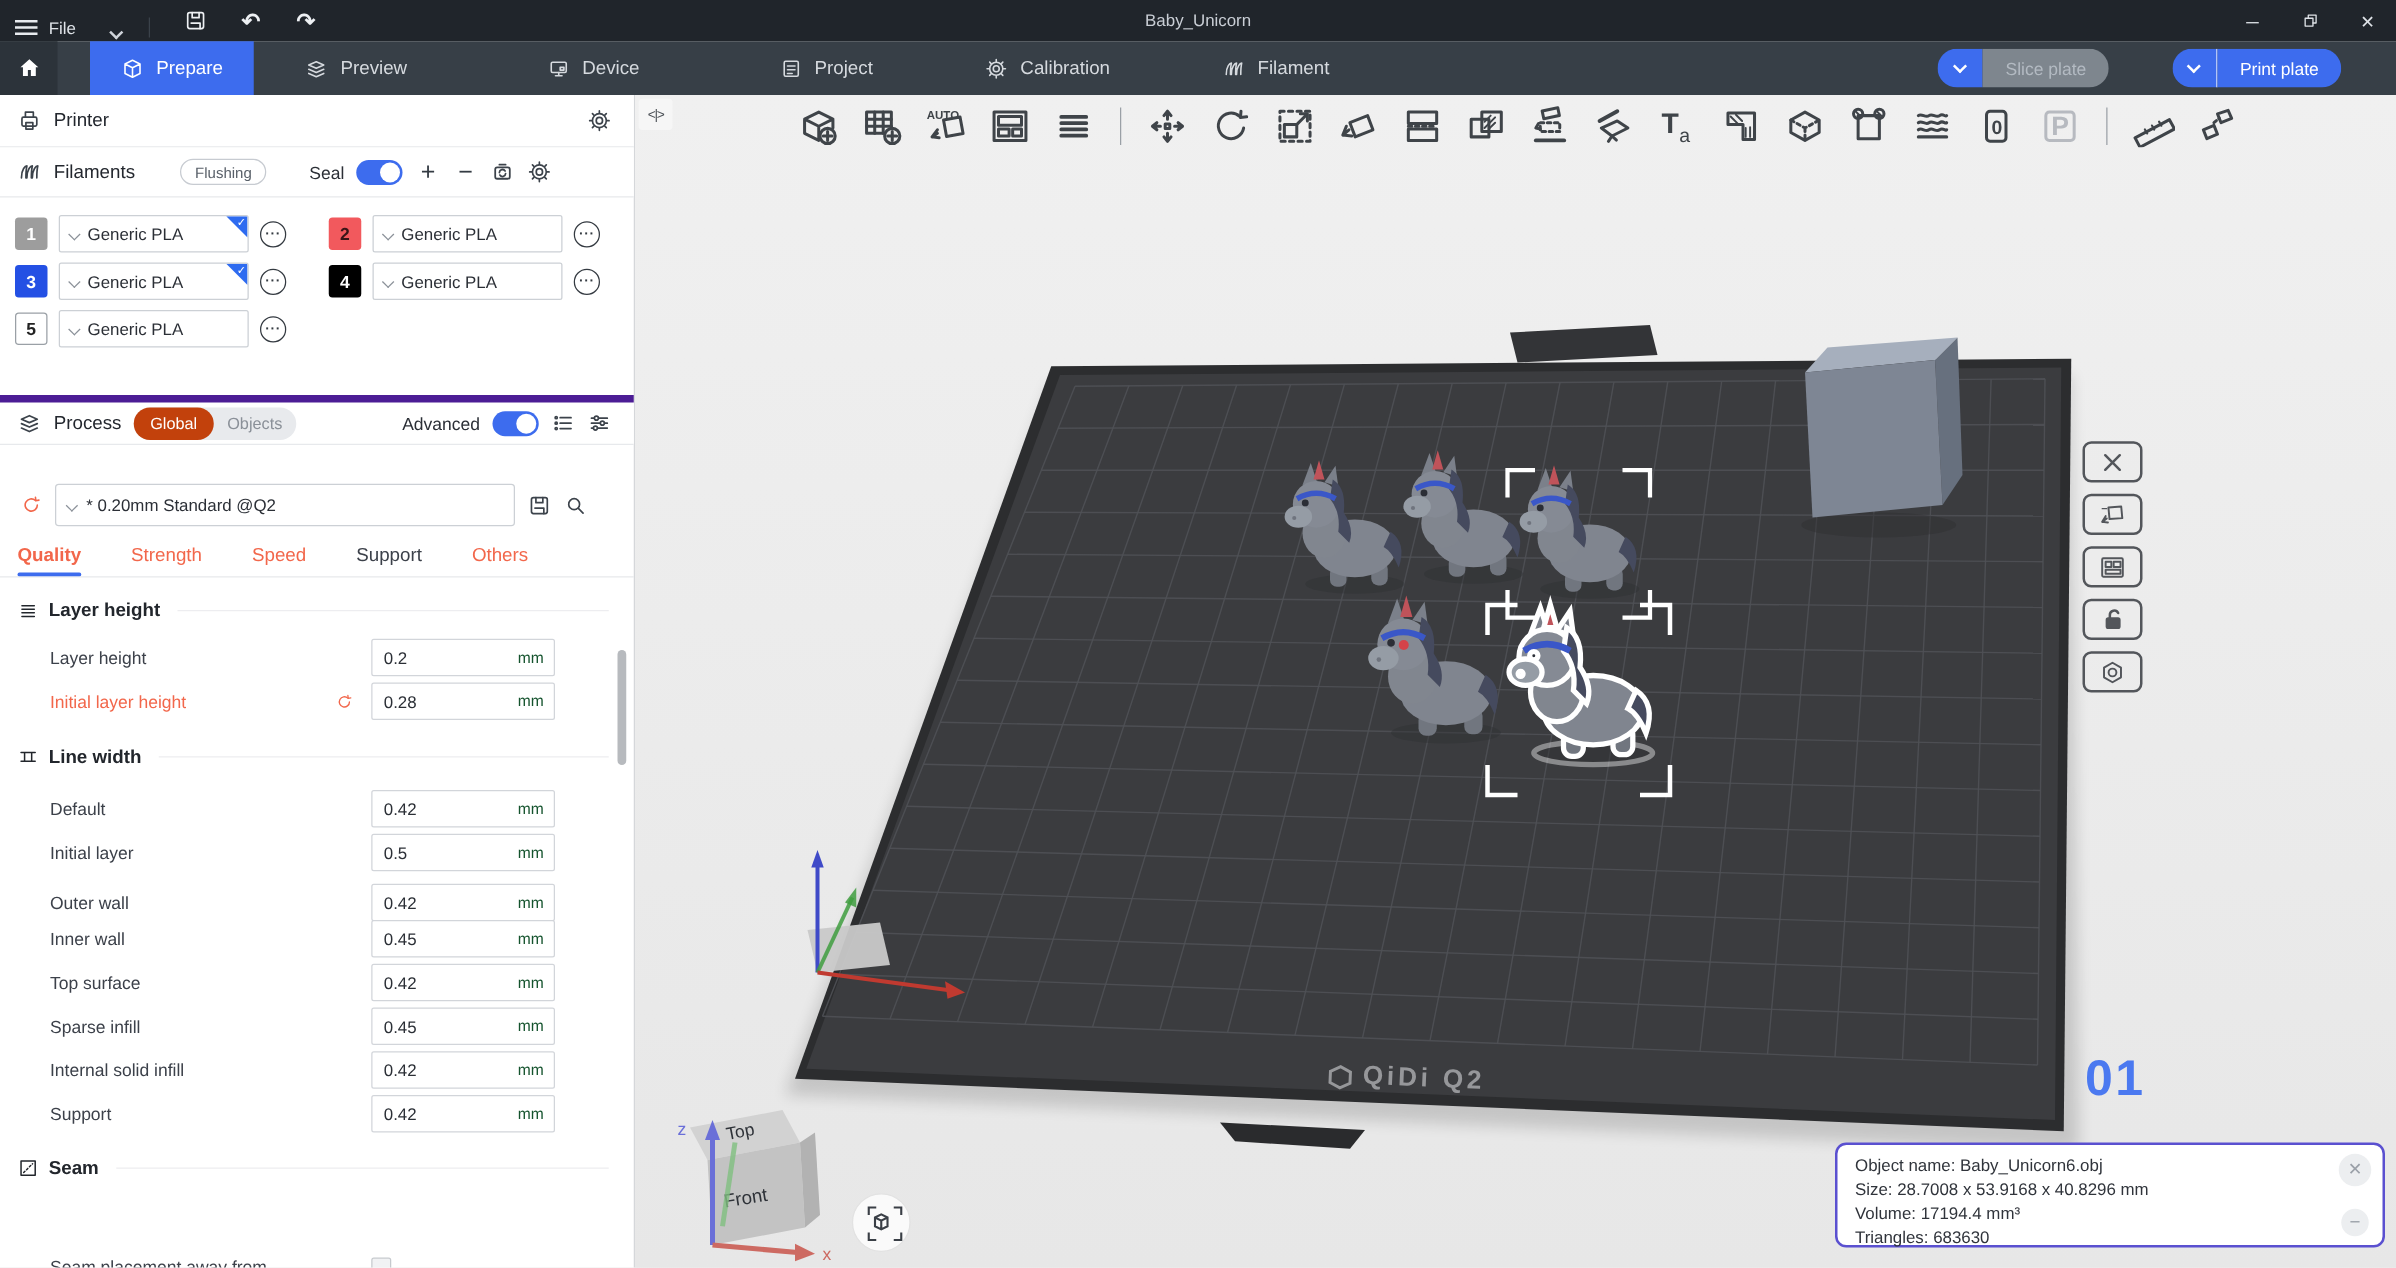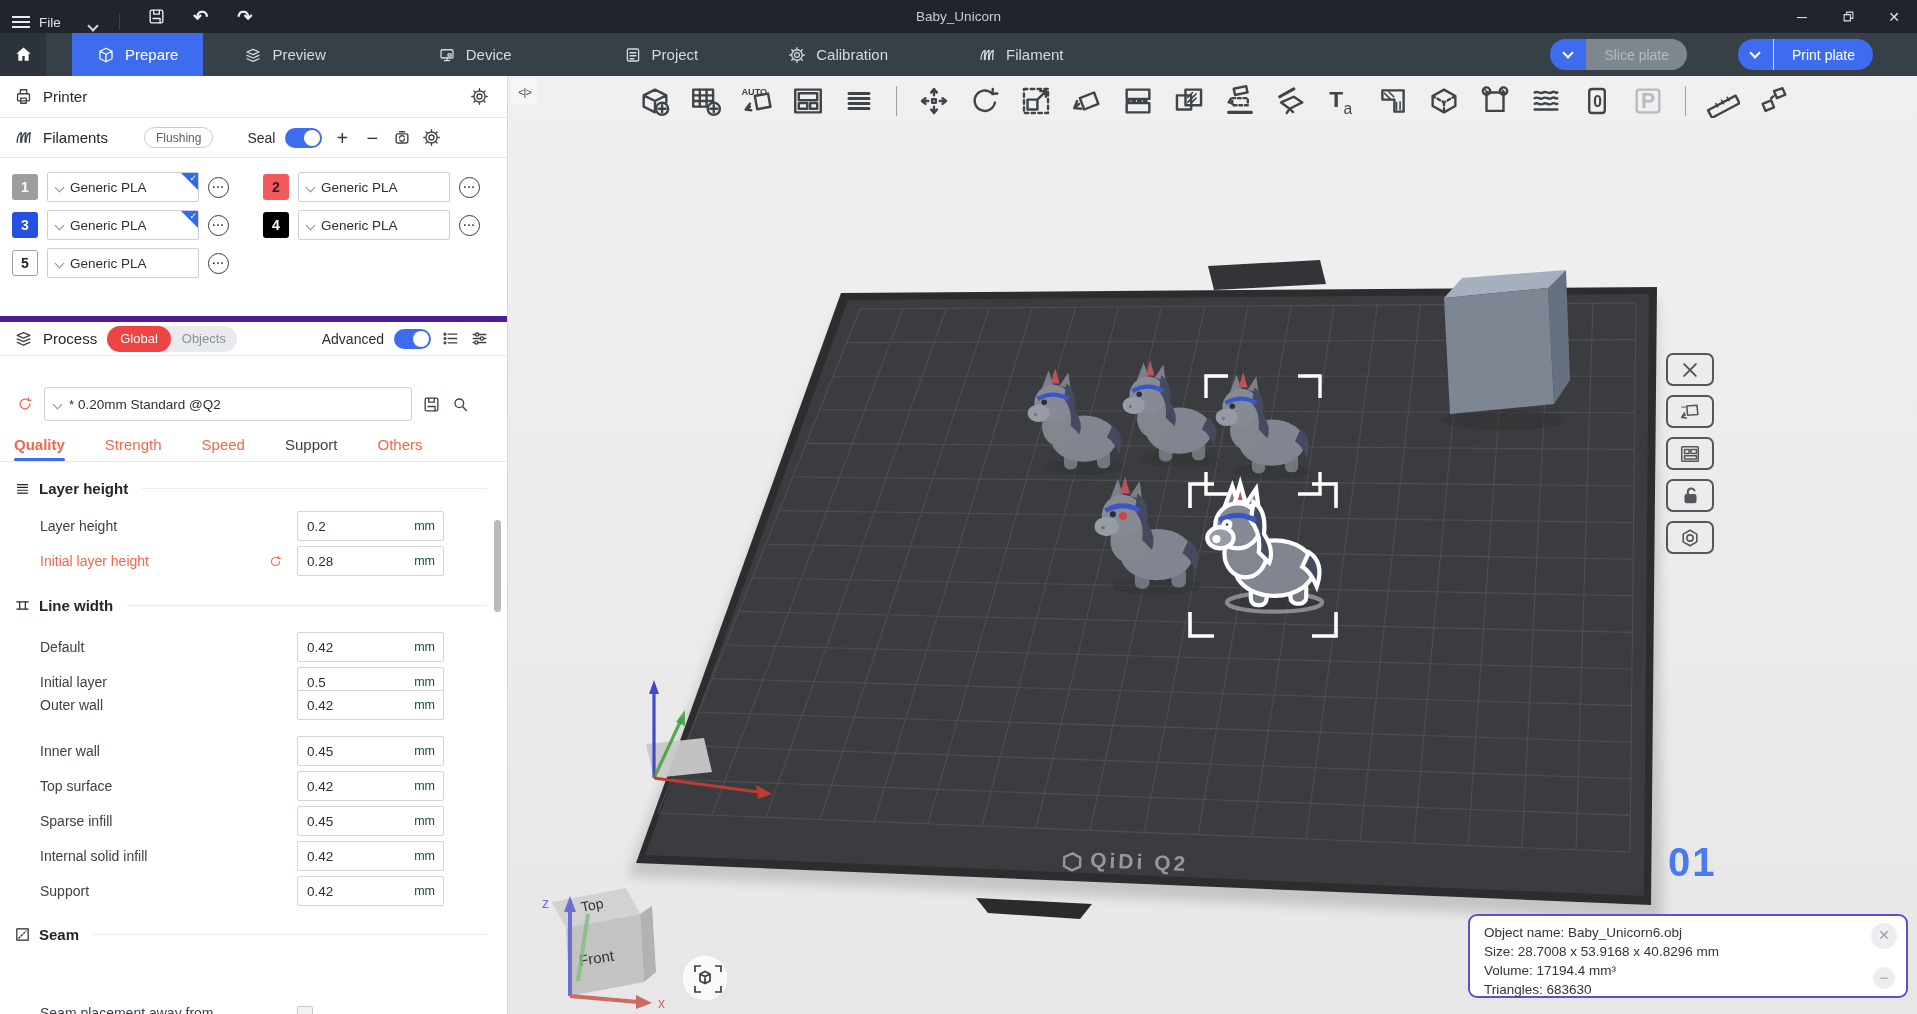--- a/index.html
+++ b/index.html
@@ -47,21 +47,21 @@
   .fil-grid{position:absolute;left:12px;top:96px;width:486px;display:grid;grid-template-columns:1fr 1fr;gap:8px 16px}
   .fil-row{display:flex;align-items:center;gap:9px;height:30px}
   .fil-idx{width:26px;height:26px;border-radius:3px;display:flex;align-items:center;justify-content:center;font-size:14px;font-weight:bold}
   .fil-sel{position:relative;width:152px;height:30px;border:1px solid #ccd0d5;border-radius:2px;background:#fff;display:flex;align-items:center;gap:7px;padding:0 8px;font-size:13.5px;color:#2b2f36;overflow:hidden}
   .sel-chev{width:7px;height:7px;border-left:1.6px solid #8b9199;border-bottom:1.6px solid #8b9199;transform:rotate(-45deg);flex:none}
   .corner{position:absolute;top:0;right:0;width:0;height:0;border-top:17px solid #2e6bf0;border-left:17px solid transparent}
   .corner-check{position:absolute;top:0;right:1px;color:#fff;font-size:9px}
   .more{width:21px;height:21px;border:1.6px solid #343a41;border-radius:50%;display:flex;align-items:center;justify-content:center;font-size:11px;font-weight:bold;color:#343a41;letter-spacing:.5px;line-height:0}
 
   .scope{display:flex;background:#e8eaed;border-radius:14px;height:26px;align-items:center;font-size:13px}
-  .scope .on{background:#ef4444;color:#fff;border-radius:13px;height:26px;display:flex;align-items:center;padding:0 13px}
+  .scope .on{background:#c2410c;color:#fff;border-radius:13px;height:26px;display:flex;align-items:center;padding:0 13px}
   .scope .off{color:#8a9098;padding:0 11px}
 
   .preset-row{position:absolute;left:0;top:306px;width:507px;height:44px;display:flex;align-items:center;gap:10px;padding-left:16px}
   .preset-sel{width:368px;height:32px;border:1px solid #ccd0d5;border-radius:3px;display:flex;align-items:center;gap:8px;padding:16px 9px;font-size:13.5px}
   .ptabs{position:absolute;left:0;top:352px;width:507px;height:34px;display:flex;gap:40px;padding-left:14px;font-size:15px;border-bottom:1px solid #e7e9ec;align-items:center}
   .ptab{position:relative;height:100%;display:flex;align-items:center}
   .ptab.mod{color:#f2674b}
   .ptab.plain{color:#3c414a}
   .ptab.active{font-weight:bold}
   .ptab.active::after{content:"";position:absolute;left:0;right:0;bottom:0;height:3px;border-radius:2px;background:#3d6cee}
@@ -565,21 +565,21 @@
           <span class="unit">mm</span>
         </span>
       </div>
     <div class="prow" style="top:197px">
         <span class="lab">Initial layer</span>
         <span class="pinput">
           <input value="0.5" style="">
           <span class="unit">mm</span>
         </span>
       </div>
-    <div class="prow" style="top:220px">
+    <div class="prow" style="top:237px">
         <span class="lab">Outer wall</span>
         <span class="pinput">
           <input value="0.42" style="">
           <span class="unit">mm</span>
         </span>
       </div>
     <div class="prow" style="top:266px">
         <span class="lab">Inner wall</span>
         <span class="pinput">
           <input value="0.45" style="">

